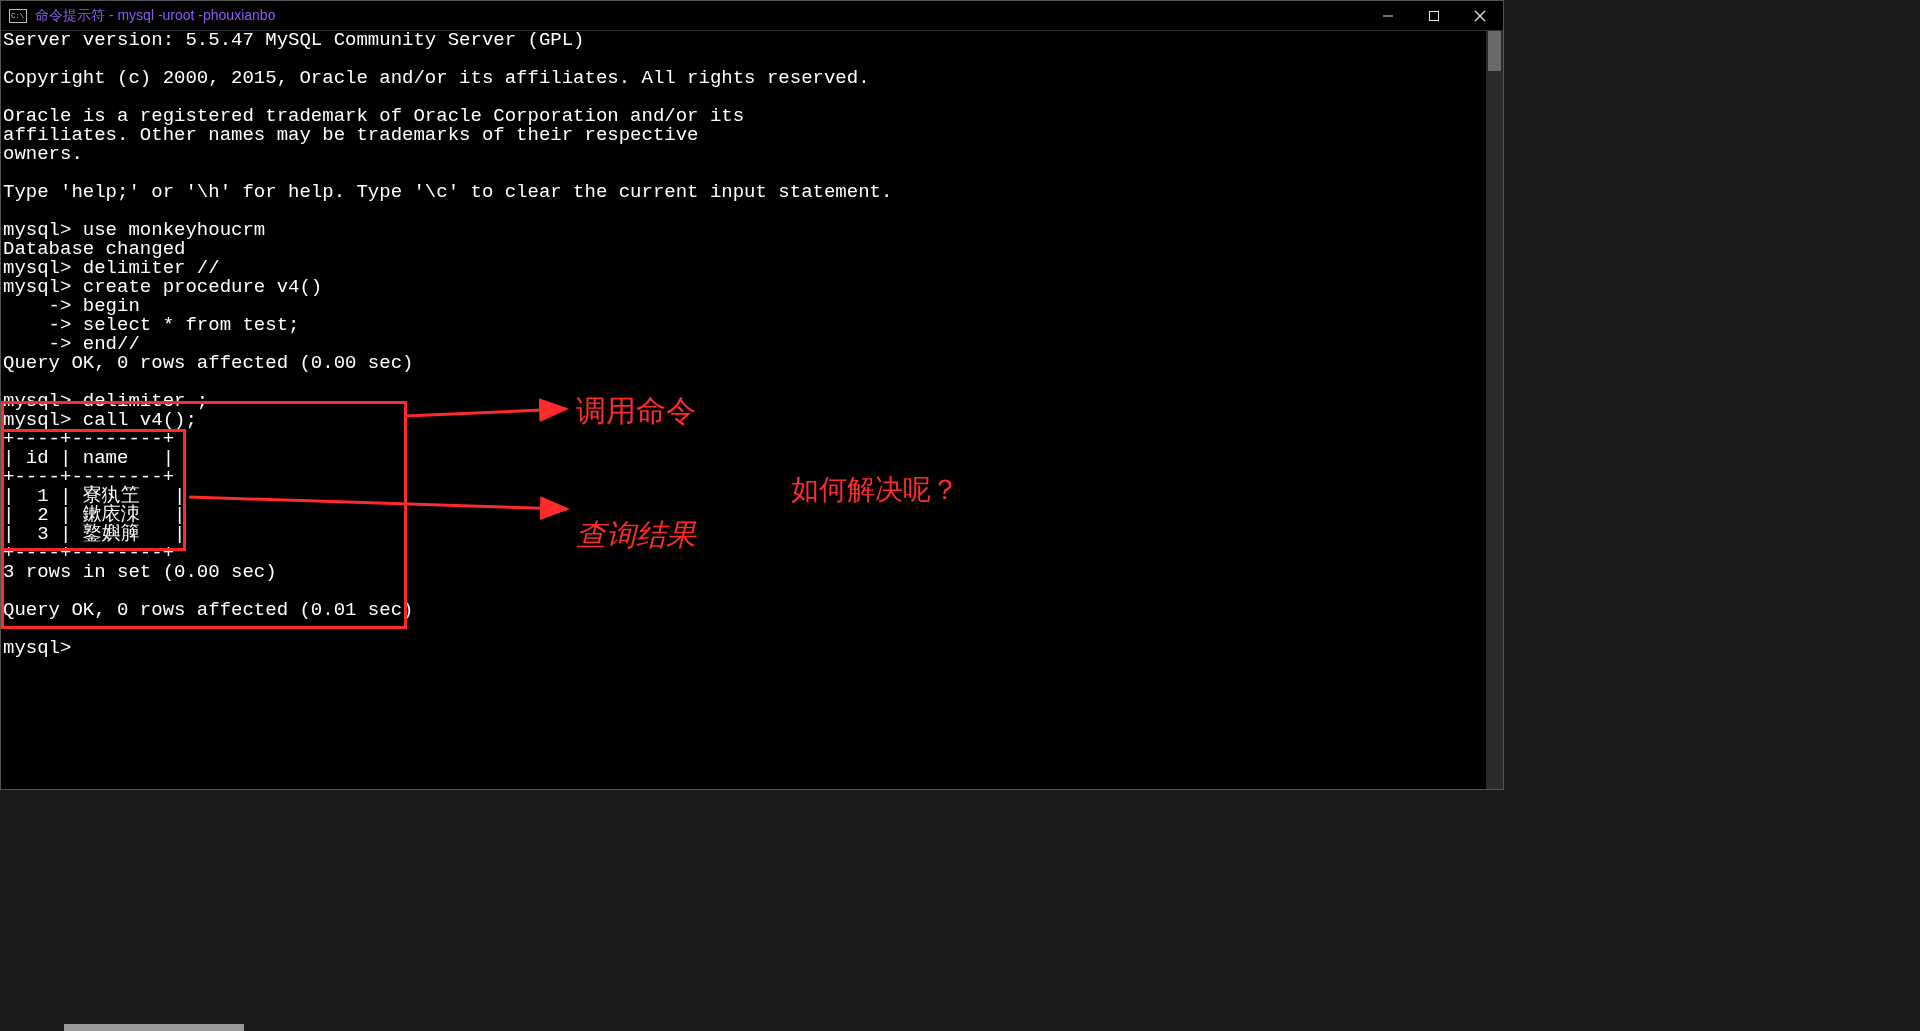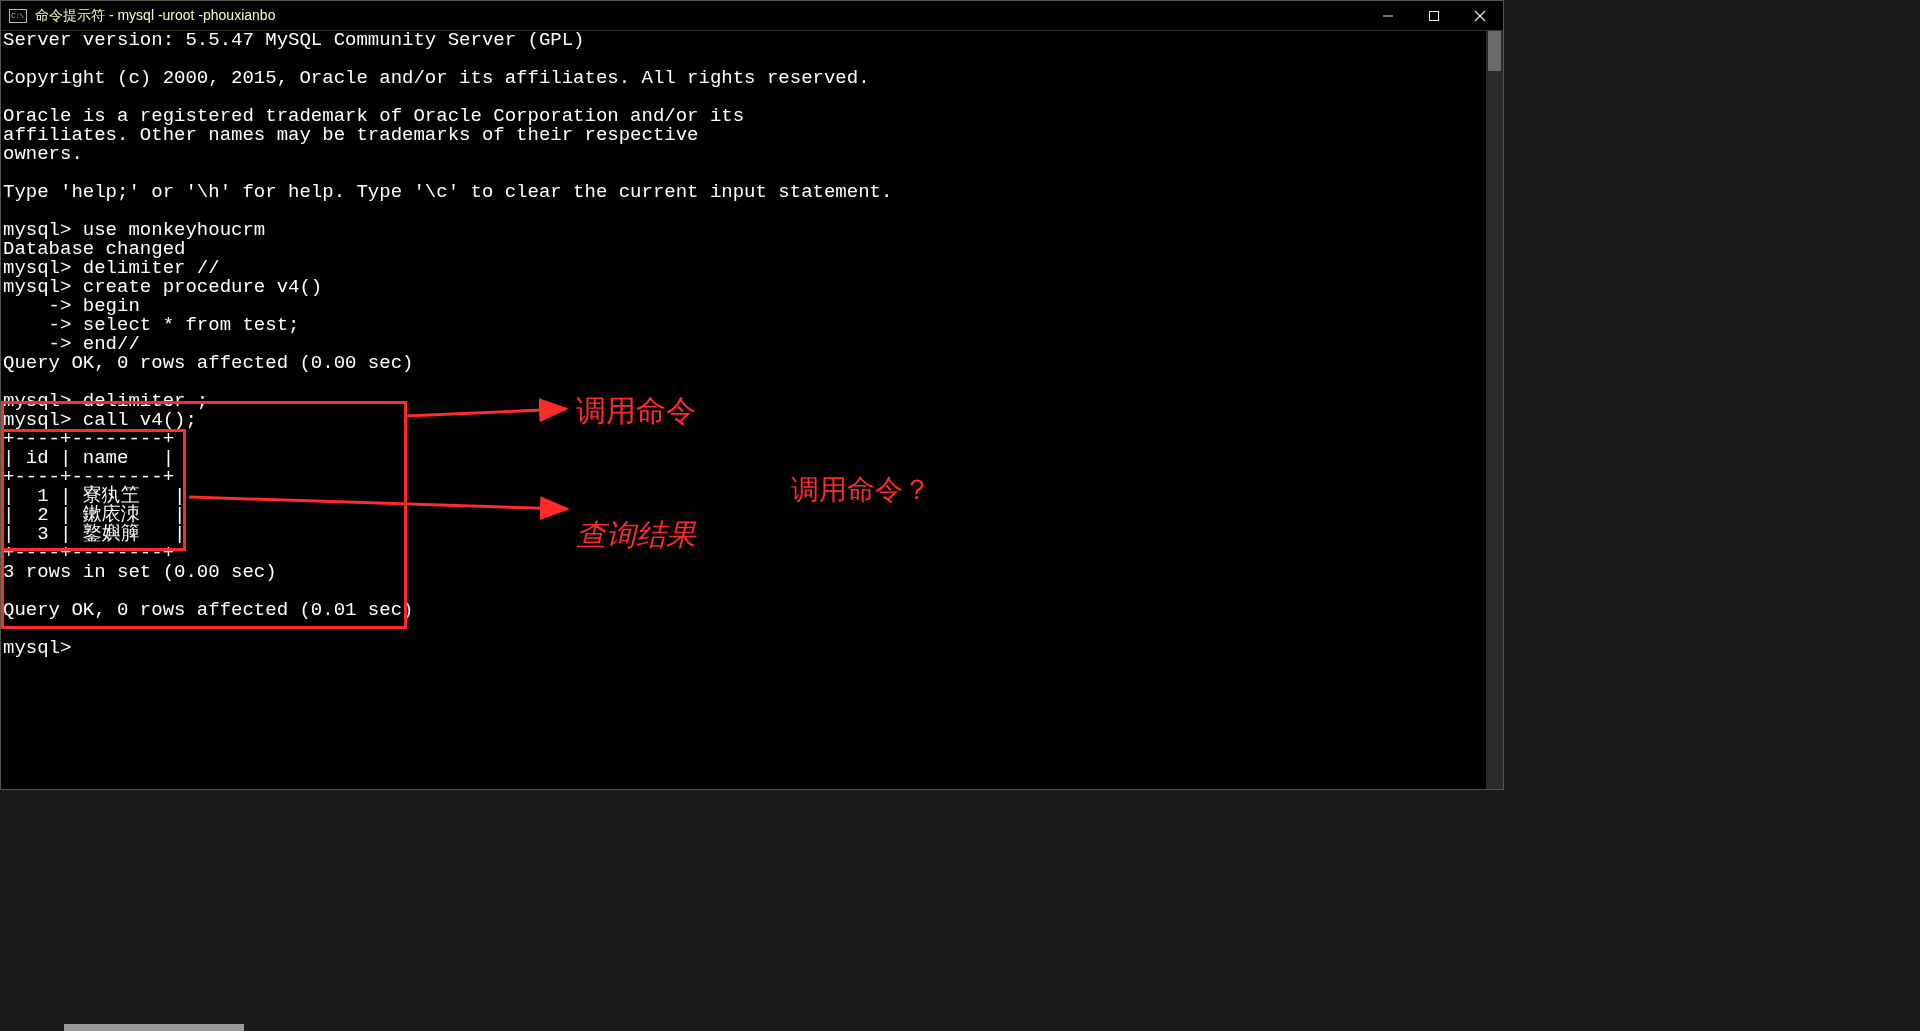--- a/index.html
+++ b/index.html
@@ -12,21 +12,21 @@
   .titlebar {
     height: 30px; background: #000; display: flex; align-items: center;
     border-bottom: 1px solid #333; flex: 0 0 auto;
   }
   .titlebar-icon {
     width: 18px; height: 14px; margin-left: 8px; margin-right: 8px;
     border: 1px solid #bbb; display: inline-block; position: relative;
     font-size: 8px; color: #bbb; line-height: 12px; text-align: left;
     padding-left: 1px; letter-spacing: -0.5px;
   }
-  .titlebar-text { color: #fef9c3; font-size: 14px; font-family: "Microsoft YaHei","SimSun",sans-serif; }
+  .titlebar-text { color: #8b5cf6; font-size: 14px; font-family: "Microsoft YaHei","SimSun",sans-serif; }
   .window-controls { margin-left: auto; display: flex; }
   .wc-btn {
     width: 46px; height: 30px; display: flex; align-items: center; justify-content: center;
     color: #e8e8e8; cursor: pointer;
   }
   .wc-btn svg { width: 12px; height: 12px; }
   .terminal-wrap { flex: 1 1 auto; display: flex; }
   .terminal {
     flex: 1 1 auto; background: #000; color: #ffffff;
     font-family: "NSimSun","SimSun","Courier New",monospace;
@@ -146,19 +146,19 @@
           </marker>
         </defs>
       <line x1="0" y1="6" x2="378" y2="18" stroke="#ff2a2a" stroke-width="3" marker-end="url(#ah2)"></line>
     </svg>
   </div>
 
   <div class="annot red-text label1">调用命令</div>
   <div class="annot red-text label2">查询结果</div>
 
   <div class="annot red-text explanation">
-    <div>调用命令？</div>
+    <div>如何解决呢？</div>
   </div>
 </div>
 
 <div class="taskbar">
   <div class="taskbar-highlight"></div>
 </div>
 
 </body></html>

